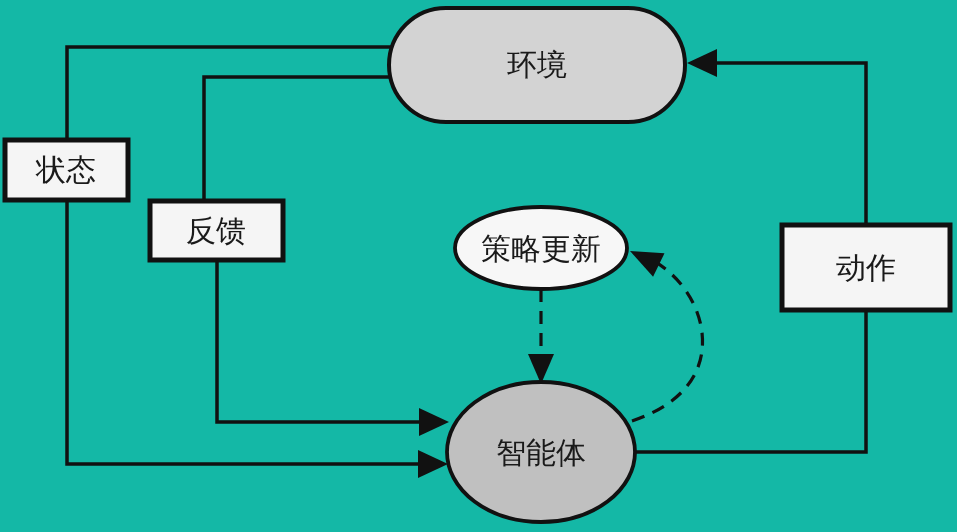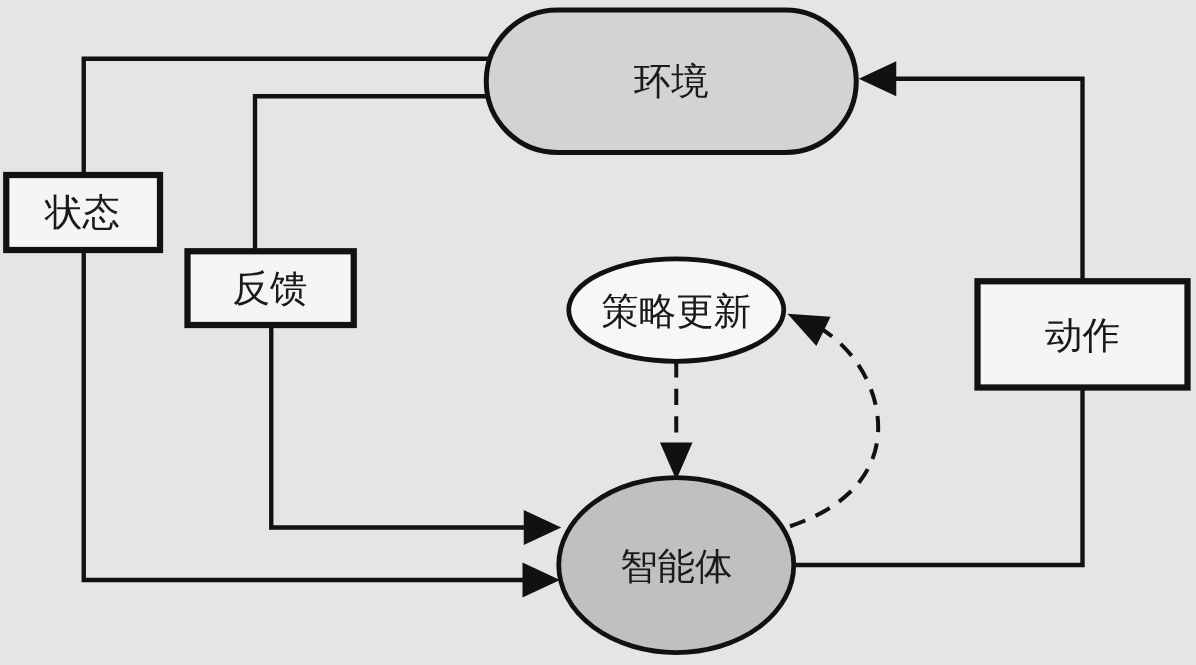--- a/index.html
+++ b/index.html
@@ -1,16 +1,16 @@
 <!DOCTYPE html>
 <html><head>
 <meta charset="utf-8">
 <style>
   html, body { margin: 0; padding: 0; background: #ffffff; }
-  .canvas { position: relative; width: 957px; height: 532px; background: #e5e5e5; overflow: hidden; }
+  .canvas { position: relative; width: 957px; height: 532px; background: #14b8a6; overflow: hidden; }
   svg { display: block; }
   .edge-line { stroke: #111111; stroke-width: 3.5; fill: none; stroke-linejoin: miter; }
   .edge-dashed { stroke: #111111; stroke-width: 3.2; fill: none; stroke-dasharray: 13 9; stroke-linecap: butt; }
   .shape { stroke: #111111; }
   .arrowhead { fill: #111111; stroke: none; }
   .node-label {
     font-family: "Liberation Serif", "DejaVu Serif", serif;
     font-size: 30px;
     fill: #1a1a1a;
     text-anchor: middle;

